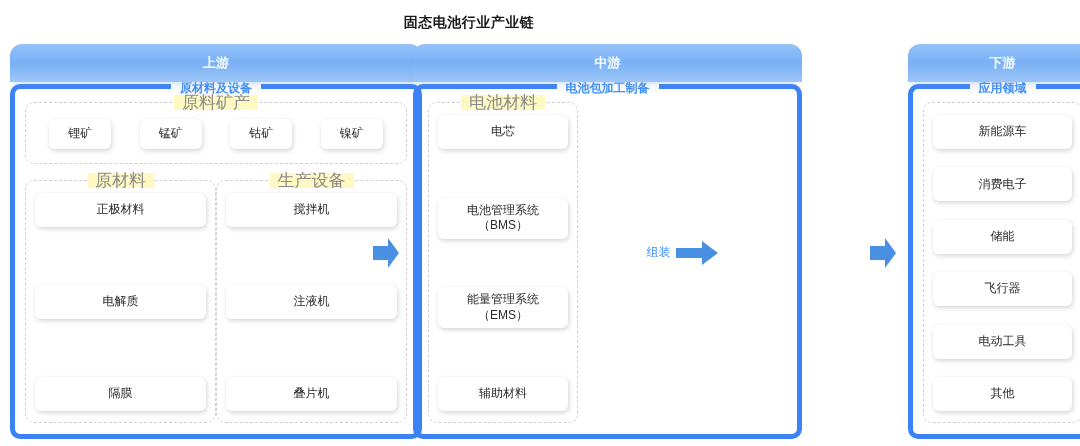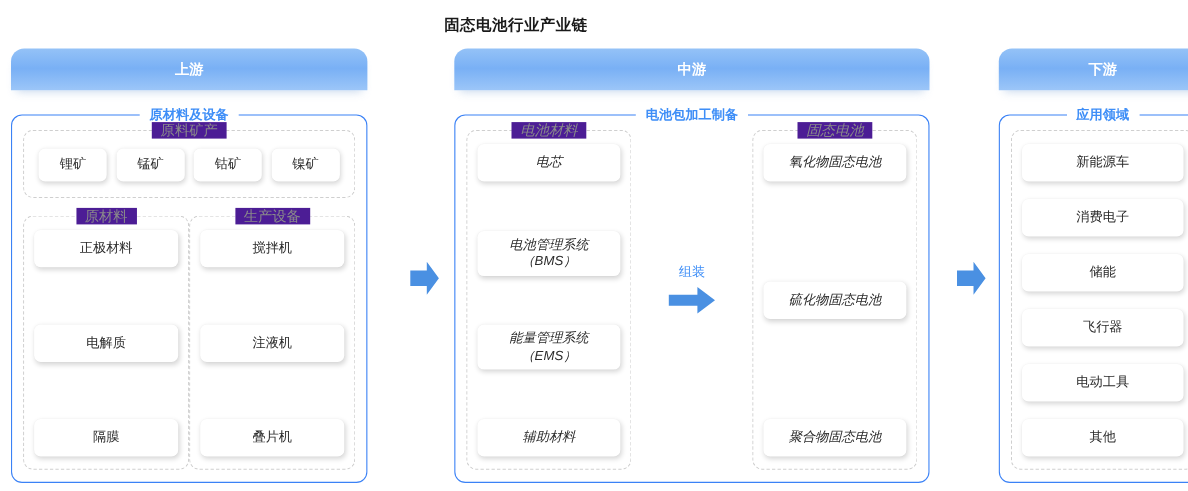--- a/index.html
+++ b/index.html
@@ -28,22 +28,22 @@
   }
 
   
   .col {
     position: absolute;
     top: 44px;
     bottom: 7px;
     display: flex;
     flex-direction: column;
   }
-  .col-up   { left: 10px;  width: 324px; }
-  .col-mid  { left: 413px; width: 432px; }
+  .col-up   { left: 10px;  width: 412px; }
+  .col-mid  { left: 413px; width: 389px; }
   .col-down { left: 908px; width: 189px; }
 
   
   .stage-head {
     height: 38px;
     border-radius: 12px 12px 0 0;
     background: linear-gradient(180deg, #94c2f7 0%, #79b0f5 48%, #9cc6f8 100%);
     color: #ffffff;
     font-size: 13px;
     font-weight: bold;
@@ -51,23 +51,23 @@
     align-items: center;
     justify-content: center;
     box-shadow: 0 6px 9px -5px rgba(120,160,210,.45);
     flex: 0 0 auto;
     position: relative;
     z-index: 3;
   }
 
   
   .group-outer {
-    margin-top: 22px;
+    margin-top: 2px;
     flex: 1 1 auto;
-    border: 1px solid #3b82f6;
+    border: 5px solid #3b82f6;
     border-radius: 10px;
     position: relative;
     display: flex;
     flex-direction: column;
     padding: 13px 10px 11px 10px;
     min-height: 0;
   }
   .group-outer > .legend {
     position: absolute;
     top: -8px; left: 50%;
@@ -87,23 +87,23 @@
     border-radius: 9px;
     position: relative;
     display: flex;
     min-height: 0;
     padding: 12px 9px 11px 9px;
   }
   .group-inner > .legend {
     position: absolute;
     top: -8px; left: 50%;
     transform: translateX(-50%);
-    background: #4c1d95;
+    background: #fef9c3;
     padding: 0 8px;
-    font-size: 13px;
+    font-size: 17px;
     color: #8a8a8a;
     white-space: nowrap;
     line-height: 15px;
     text-align: right;
   }
   .row-inner   { flex-direction: row; align-items: center; justify-content: space-around; }
   .col-inner   { flex-direction: column; justify-content: space-between; align-items: center; }
 
   
   .card {
@@ -125,25 +125,25 @@
   .card-mid     { width: 100%;  min-height: 34px; padding: 5px 4px; }
 
   
   .up-stack { display: flex; flex-direction: column; flex: 1 1 auto; min-height: 0; }
   .up-minerals { flex: 0 0 62px; margin-bottom: 16px; }
   .up-duo { display: flex; flex: 1 1 auto; min-height: 0; }
   .up-duo > .group-inner { flex: 1 1 0; }
 
   
   .mid-body { display: flex; flex: 1 1 auto; min-height: 0; align-items: stretch; }
-  .mid-body > .group-inner { flex: 0 0 150px; font-style: italic; }
+  .mid-body > .group-inner { flex: 0 0 150px; }
   .mid-connector {
     flex: 1 1 auto;
     display: flex;
-    flex-direction: column;
+    flex-direction: row;
     align-items: center;
     justify-content: center;
     gap: 4px;
     position: relative;
     top: -10px;
   }
   .connector-label {
     font-size: 12px;
     color: #3e8ef7;
   }
@@ -230,26 +230,20 @@
           <div class="card card-mid">辅助材料</div>
         </div>
 
         <div class="mid-connector">
           <div class="connector-label">组装</div>
           <svg class="arrow-svg-small" viewBox="0 0 44 26" aria-hidden="true">
             <path d="M1 8 H27 V1 L43 13 L27 25 V18 H1 Z" fill="#4a90e2"></path>
           </svg>
         </div>
 
-        <div class="group-inner col-inner">
-          <div class="legend">固态电池</div>
-          <div class="card card-mid">氧化物固态电池</div>
-          <div class="card card-mid">硫化物固态电池</div>
-          <div class="card card-mid">聚合物固态电池</div>
-        </div>
 
       </div>
     </div>
   </div>
 
   <div class="arrow-big arrow-2">
     <svg width="30" height="34" viewBox="0 0 30 34" aria-hidden="true">
       <path d="M2 10 H17 V2 L28 17 L17 32 V24 H2 Z" fill="#4a90e2"></path>
     </svg>
   </div>

